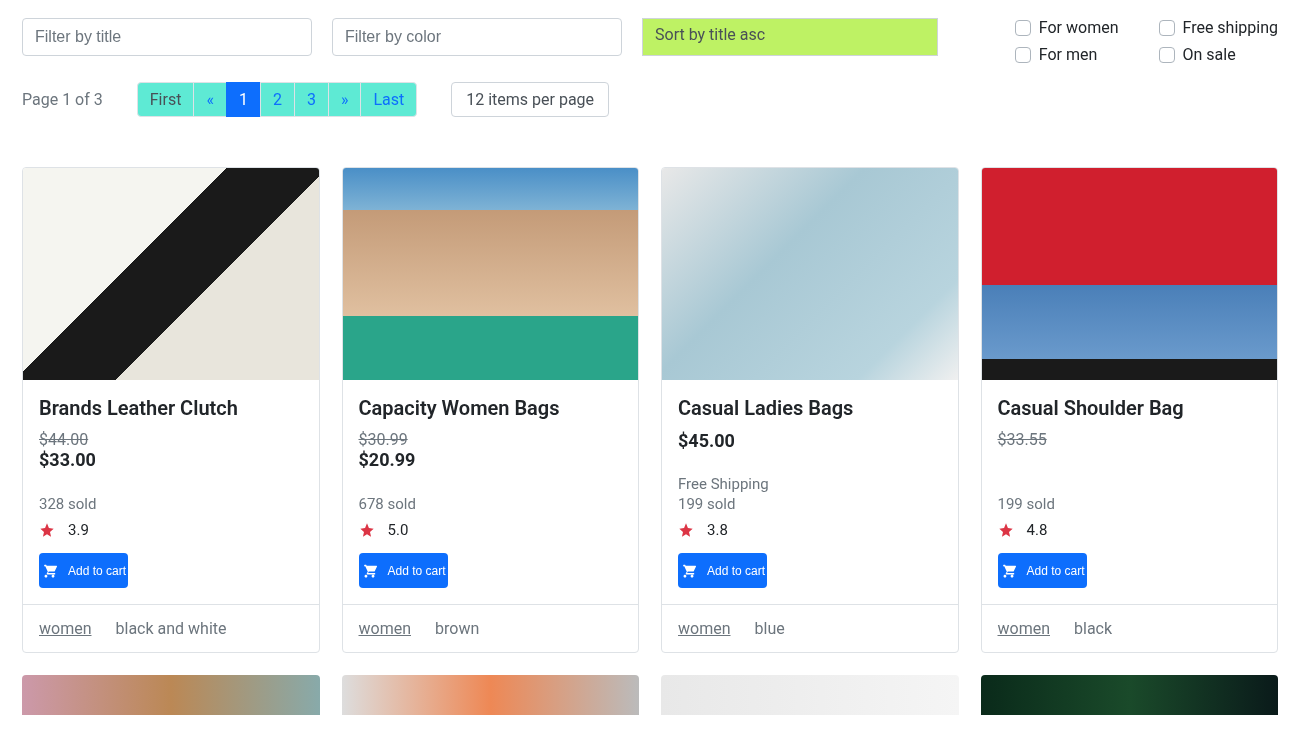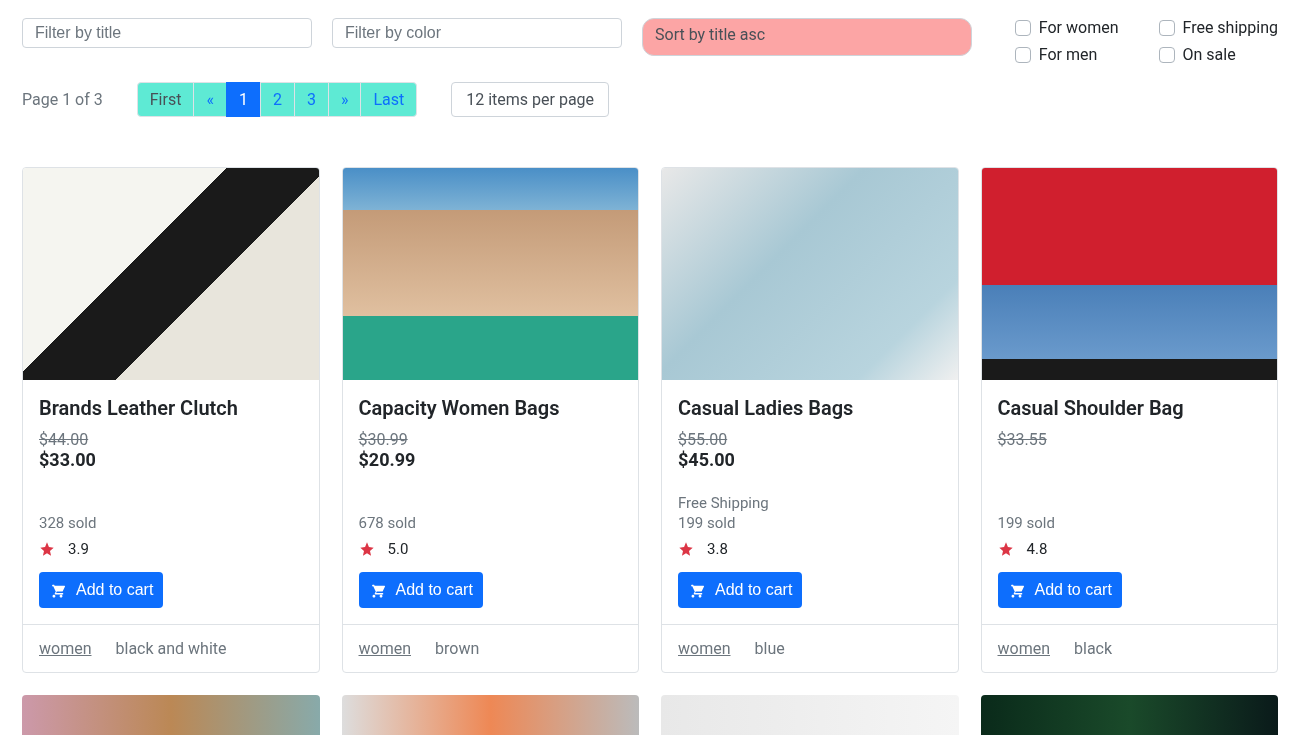--- a/index.html
+++ b/index.html
@@ -14,39 +14,39 @@
   color: #212529;
 }
 .top-filters {
   display: flex;
   gap: 20px;
   align-items: flex-start;
   margin-bottom: 18px;
 }
 .filter-input {
   width: 290px;
-  height: 30px;
+  height: 38px;
   padding: 14px 12px;
   border: 1px solid #ced4da;
   border-radius: 4px;
   font-size: 16px;
   color: #495057;
 }
 .filter-input::placeholder {
   color: #6c757d;
 }
 .sort-select {
-  width: 330px;
+  width: 296px;
   height: 38px;
   padding: 6px 12px;
   border: 1px solid #ced4da;
-  border-radius: 12px;
+  border-radius: 0;
   font-size: 16px;
   color: #495057;
-  background: #fca5a5;
+  background: #bef264;
   appearance: none;
   cursor: pointer;
 }
 .checkboxes {
   display: flex;
   gap: 40px;
   margin-left: auto;
   justify-content: space-between;
 }
 .cb-col {
@@ -188,22 +188,22 @@
   fill: #dc3545;
 }
 .add-cart-btn {
   display: inline-flex;
   align-items: center;
   gap: 10px;
   background: #0d6efd;
   color: #fff;
   border: none;
   border-radius: 4px;
-  padding: 9px 10px;
-  font-size: 16px;
+  padding: 9px 2px;
+  font-size: 12px;
   cursor: pointer;
   align-self: flex-start;
 }
 .cart-icon {
   width: 17px;
   height: 17px;
   fill: #fff;
 }
 .product-footer {
   border-top: 1px solid #dee2e6;
@@ -343,21 +343,20 @@
     <div class="product-footer">
       <span class="tag-link">women</span>
       <span class="tag-text">brown</span>
     </div>
   </div>
 
   <div class="product-card">
     <div class="product-image img-3"></div>
     <div class="product-body">
       <div class="product-title">Casual Ladies Bags</div>
-      <div class="price-old">$55.00</div>
       <div class="price-new">$45.00</div>
       <div class="shipping-line">Free Shipping</div>
       <div class="sold-line">199 sold</div>
       <div class="rating-line">
         <svg class="star-icon">
             <use href="#star"></use>
           </svg>
         <span>3.8</span>
       </div>
       <button class="add-cart-btn">

